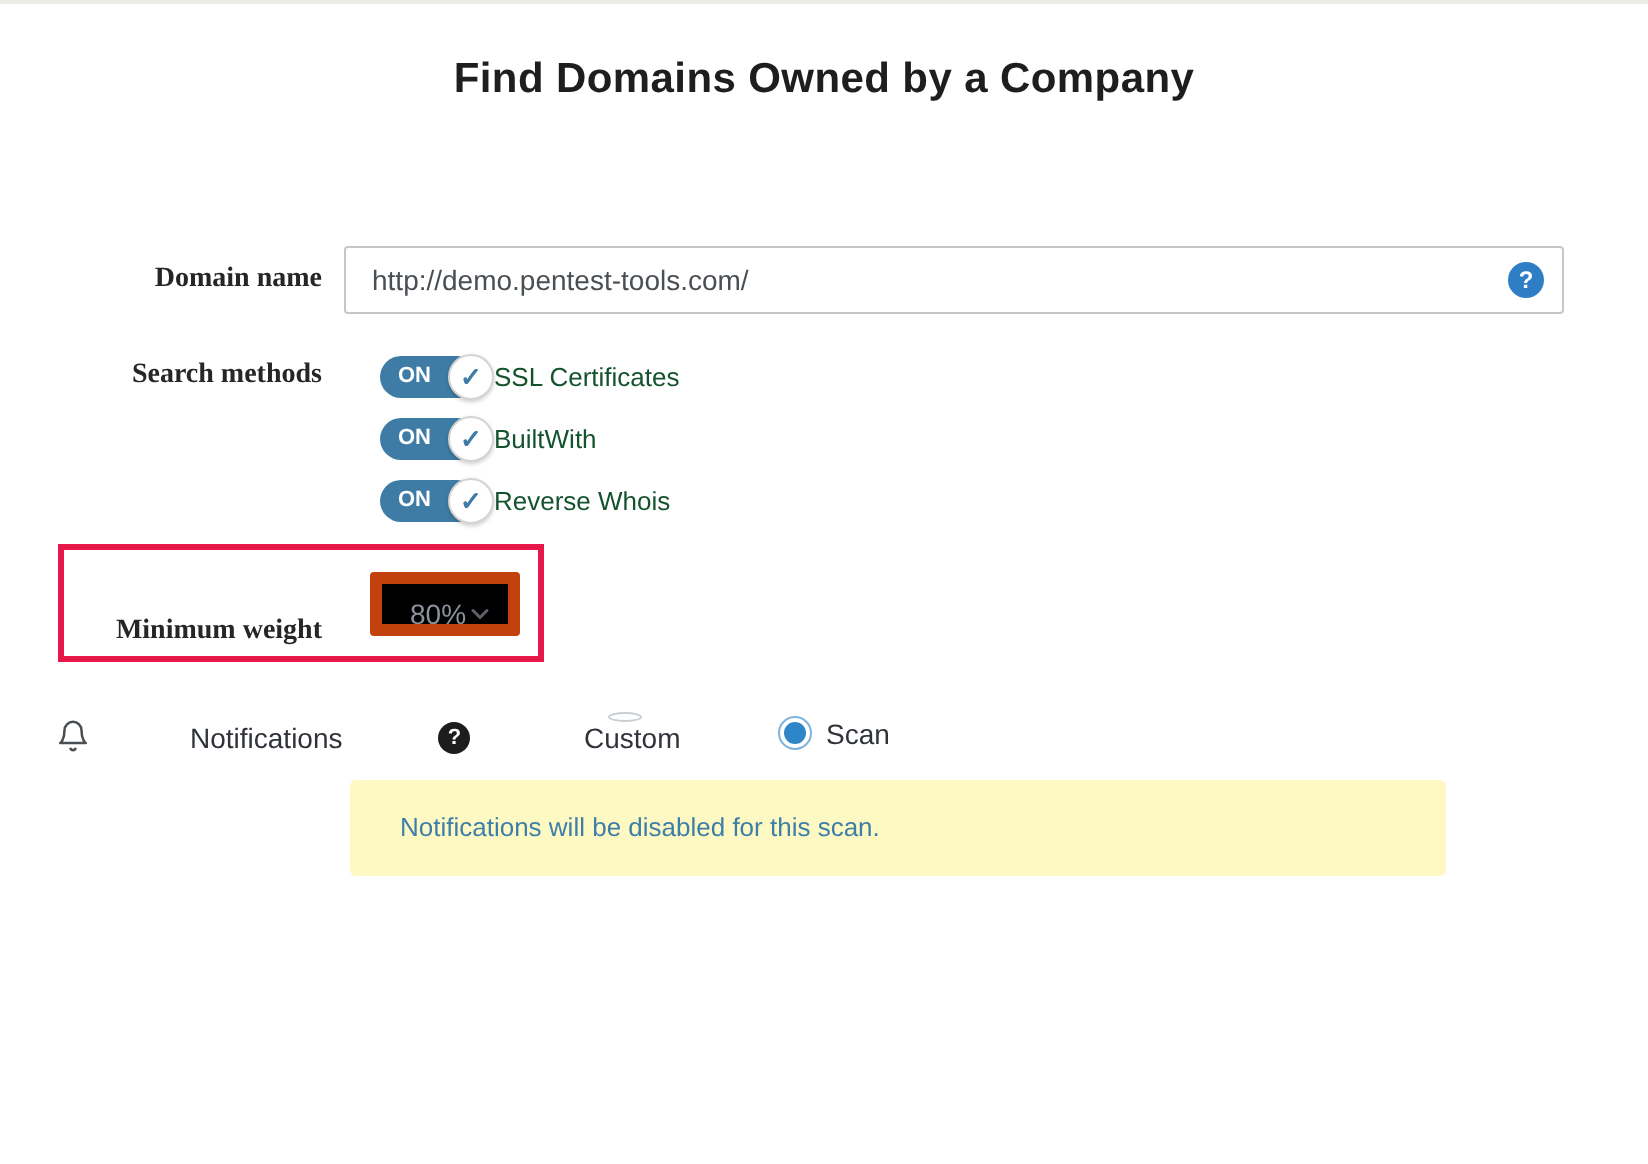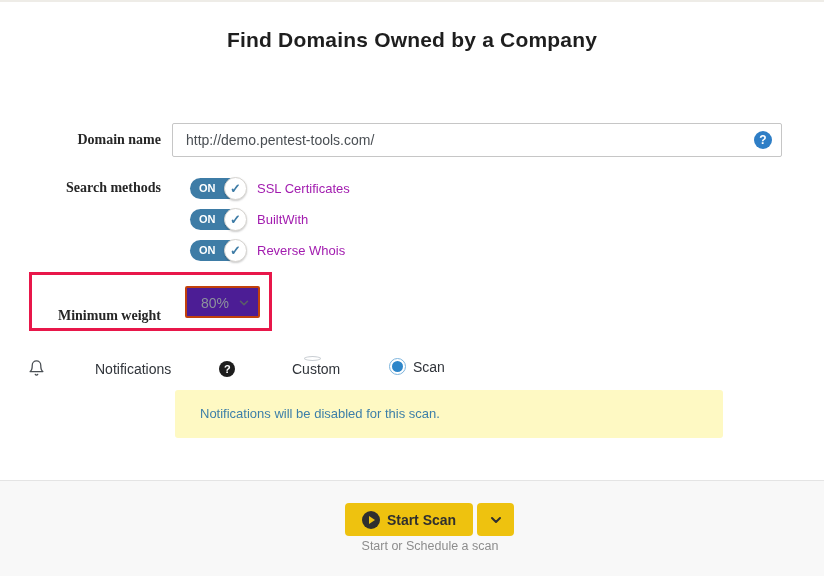--- a/index.html
+++ b/index.html
@@ -25,28 +25,28 @@
   
   .lbl-methods{top:177px;height:22px;line-height:22px;}
   .method-row{position:absolute;left:190px;height:23px;display:flex;align-items:center;}
   .toggle{position:relative;width:57px;height:23px;flex:0 0 auto;cursor:pointer;}
   .toggle-pill{position:absolute;left:0;top:1px;width:49px;height:21px;background:#3e7ca6;
     border-radius:11px;color:#fff;font-size:11px;font-weight:700;line-height:21px;
     padding-left:9px;box-sizing:border-box;}
   .toggle-knob{position:absolute;right:0;top:0;width:23px;height:23px;background:#fff;
     border:1px solid #d6d4d0;border-radius:50%;box-shadow:0 1px 2px rgba(0,0,0,.2);
     color:#3e7ca6;font-weight:700;font-size:13px;text-align:center;line-height:21px;box-sizing:border-box;}
-  .method-label{margin-left:10px;font-size:13px;color:#a21caf;}
+  .method-label{font-size:13px;color:#14532d;}
 
   
   .highlight-box{position:absolute;left:29px;top:272px;width:237px;height:53px;
     border:3px solid #e8174a;background:transparent;}
   .lbl-weight{top:300px;height:32px;line-height:32px;}
   .weight-select{position:absolute;left:185px;top:286px;width:75px;height:32px;
-    border:2px solid #c2410c;border-radius:2px;background:#4c1d95;box-sizing:border-box;cursor:pointer;}
+    border:6px solid #c2410c;border-radius:2px;background:#000000;box-sizing:border-box;cursor:pointer;}
   .weight-select .val{position:absolute;left:14px;top:0;line-height:30px;font-size:14px;color:#8d939c;}
   .weight-select .chev{position:absolute;right:7px;top:8px;}
 
   
   .notif-row{position:absolute;left:28px;top:356px;height:21px;display:flex;align-items:flex-end;gap:43px;}
   .bell{width:17px;height:18px;margin-right:7px;}
   .notif-label{font-size:14px;color:#30343a;}
   .help-black{display:inline-block;width:16px;height:16px;border-radius:50%;background:#1d1d1d;
     color:#fff;font-size:11px;font-weight:700;text-align:center;line-height:16px;margin-left:5px;cursor:pointer;}
   .radio-group{position:absolute;top:356px;height:21px;display:flex;align-items:center;cursor:pointer;}
@@ -145,25 +145,13 @@
   </div>
   <div class="radio-group rg-none">
     <span class="radio checked"></span>
     <span class="radio-label">Scan</span>
   </div>
 
   <div class="info-box">
     <span class="msg">Notifications will be disabled for this scan.</span>
   </div>
 
-  <div class="footer">
-    <div class="btn-start">
-      <span class="play-circle"></span>
-      <span class="txt">Start Scan</span>
-    </div>
-    <div class="btn-caret">
-      <svg width="16" height="16" viewBox="0 0 24 24" fill="none" stroke="#2f2f2f" stroke-width="3" stroke-linecap="round" stroke-linejoin="round">
-          <polyline points="6 9 12 15 18 9"></polyline>
-        </svg>
-    </div>
-    <div class="footer-hint">Start or Schedule a scan</div>
-  </div>
 </div>
 
 </body></html>

